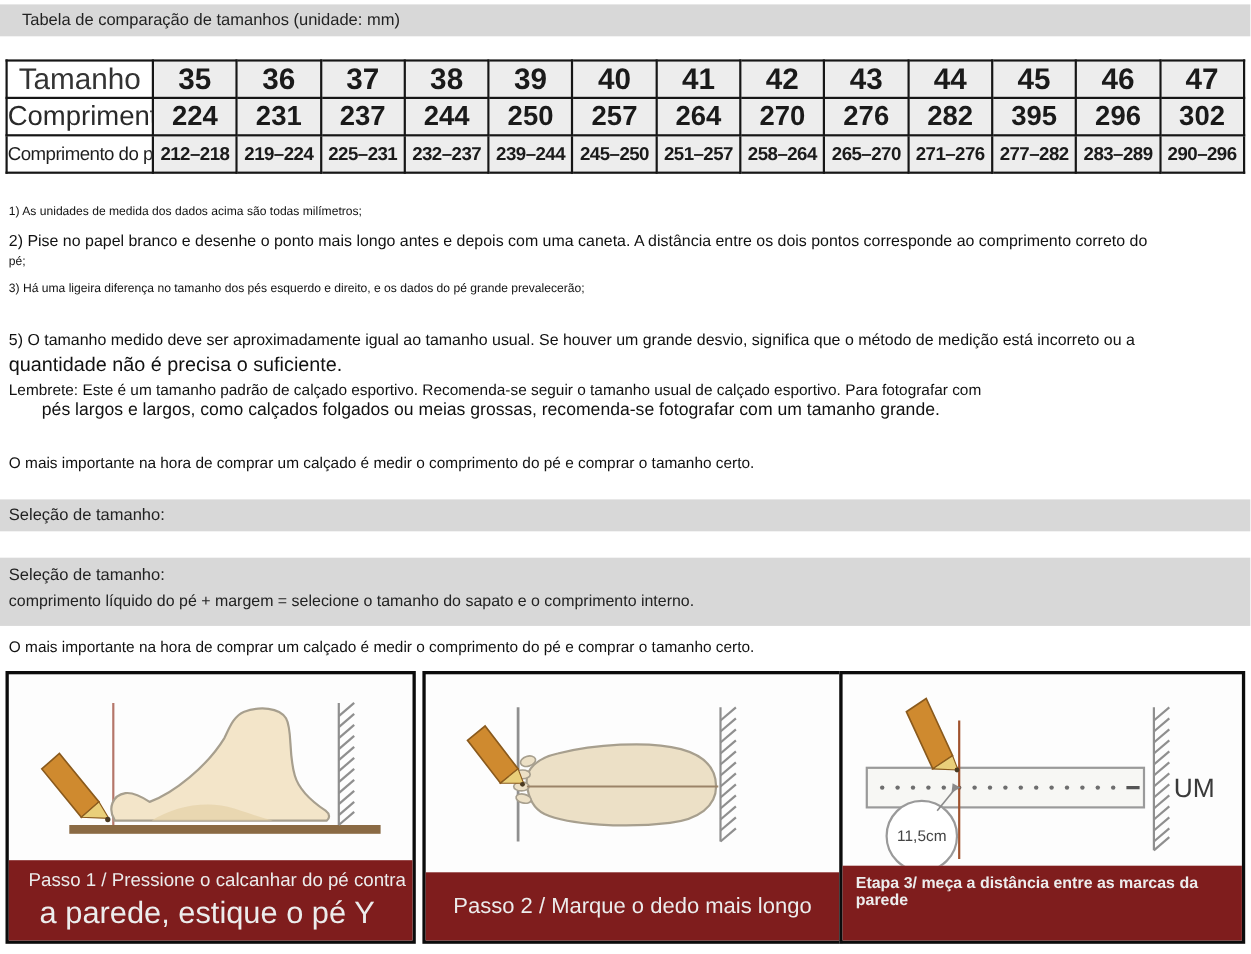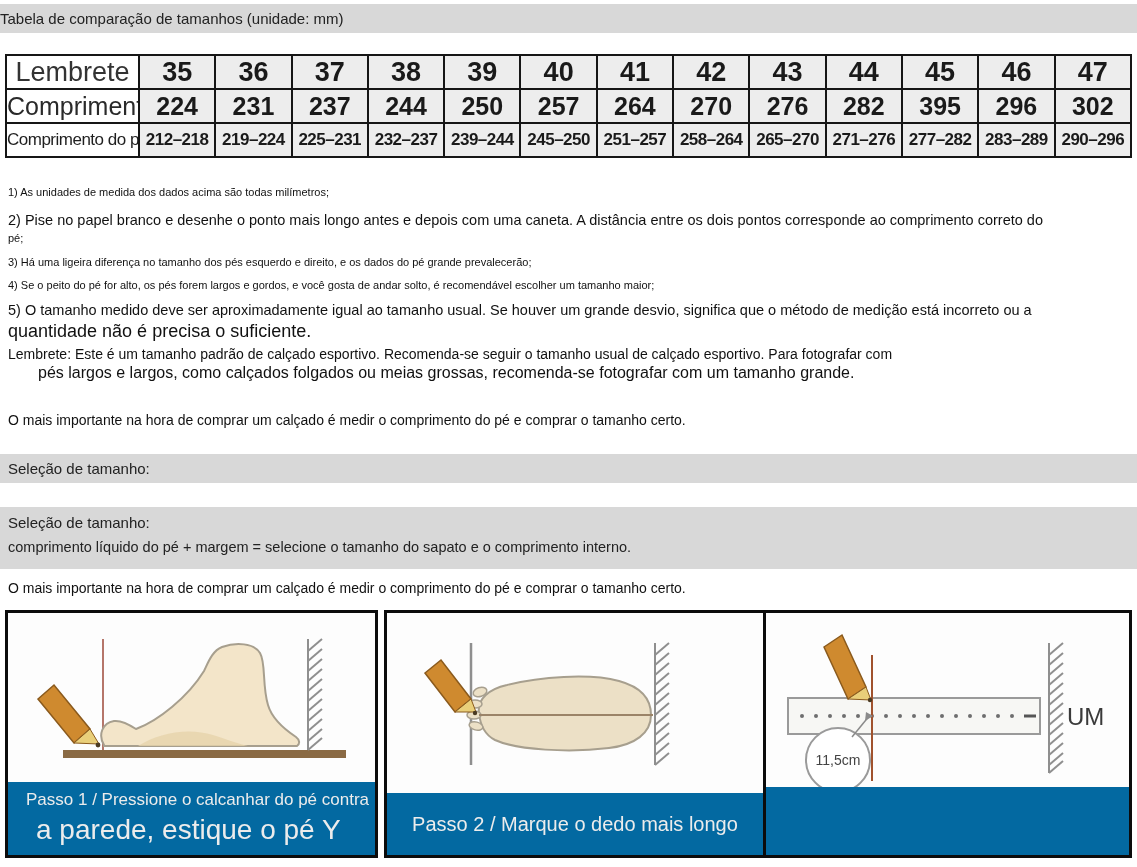--- a/index.html
+++ b/index.html
@@ -1,21 +1,21 @@
 <!DOCTYPE html>
 <html><head>
 <meta charset="utf-8">
 <style>
   * { margin:0; padding:0; box-sizing:border-box; }
   html,body { background:#fff; }
   body { font-family:"Liberation Sans", sans-serif; color:#1a1a1a; }
   .page { position:relative; width:1137px; height:867px; background:#fff; overflow:hidden; }
 
   .gray-bar { position:absolute; left:0; width:1137px; background:#d8d8d8; }
-  .title-bar { top:4px; height:29px; line-height:29px; padding-left:0; font-size:15px; color:#222; }
+  .title-bar { top:4px; height:29px; line-height:29px; padding-left:20px; font-size:15px; color:#222; }
 
   table.size-table { position:absolute; top:54px; left:5px; width:1127px; border-collapse:collapse; table-layout:fixed; }
   table.size-table td { border:2px solid #161616; text-align:center; vertical-align:middle; background:#ededed; height:34px; overflow:hidden; white-space:nowrap; }
   table.size-table td.rowlabel { background:#fff; width:133px; font-weight:400; }
   td.lbl-size { font-size:11px; color:#333; }
   td.lbl-int  { font-size:14px; color:#2a2a2a; }
   td.lbl-foot { font-size:15px; color:#1f1f1f; }
   tr.row-sizes td { font-size:27px; font-weight:700; }
   tr.row-int td   { font-size:25px; font-weight:700; }
   tr.row-foot td  { font-size:17px; font-weight:700; letter-spacing:-0.5px; }
@@ -30,41 +30,41 @@
   .bar-selecao { top:454px; height:29px; line-height:29px; padding-left:8px; font-size:15px; color:#222; }
   .block-selecao { top:507px; height:62px; padding:7px 0 0 8px; font-size:15px; color:#222; }
   .block-selecao .formula { margin-top:8px; font-size:14.5px; }
 
   .panels { position:absolute; top:610px; left:0; width:1137px; height:248px; }
   .panel { position:absolute; top:0; height:248px; border:3px solid #0c0c0c; background:#fdfdfd; }
   .panel-1 { left:5px;  width:373px; }
   .panel-2 { left:384px; width:382px; }
   .panel-3 { left:763px; width:369px; }
   .panel svg { display:block; }
-  .caption { position:absolute; left:0; right:0; bottom:0; background:#0369a1; color:#ececec; }
+  .caption { position:absolute; left:0; right:0; bottom:0; background:#7f1d1d; color:#ececec; }
   .cap-1 { height:73px; padding:8px 0 0 18px; }
   .cap-1 .l1 { font-size:17px; }
   .cap-1 .l2 { font-size:28px; margin-top:4px; padding-left:10px; }
   .cap-2 { height:62px; text-align:center; }
   .cap-2 .l1 { font-size:20px; line-height:62px; }
   .cap-3 { height:68px; padding:8px 0 0 12px; }
   .cap-3 .l1 { font-size:14.5px; font-weight:700; }
   .cap-3 .l2 { font-size:18px; margin-top:4px; }
 </style>
 </head>
 <body>
 
 <div class="page">
 
   <div class="gray-bar title-bar">Tabela de comparação de tamanhos (unidade: mm)</div>
 
   <table class="size-table">
     <tbody>
         <tr class="row-sizes">
-      <td class="rowlabel lbl-size">Lembrete</td>
+      <td class="rowlabel lbl-size">Tamanho</td>
       <td>35</td>
       <td>36</td>
       <td>37</td>
       <td>38</td>
       <td>39</td>
       <td>40</td>
       <td>41</td>
       <td>42</td>
       <td>43</td>
       <td>44</td>
@@ -104,21 +104,20 @@
       <td>283–289</td>
       <td>290–296</td>
     </tr>
   </tbody>
     </table>
 
   <div class="note nt-big" style="top:186px">1) As unidades de medida dos dados acima são todas milímetros;</div>
   <div class="note nt-sm" style="top:212px">2) Pise no papel branco e desenhe o ponto mais longo antes e depois com uma caneta. A distância entre os dois pontos corresponde ao comprimento correto do</div>
   <div class="note nt-big" style="top:232px">pé;</div>
   <div class="note nt-big" style="top:256px">3) Há uma ligeira diferença no tamanho dos pés esquerdo e direito, e os dados do pé grande prevalecerão;</div>
-  <div class="note nt-big" style="top:279px">4) Se o peito do pé for alto, os pés forem largos e gordos, e você gosta de andar solto, é recomendável escolher um tamanho maior;</div>
   <div class="note nt-sm" style="top:302px">5) O tamanho medido deve ser aproximadamente igual ao tamanho usual. Se houver um grande desvio, significa que o método de medição está incorreto ou a</div>
   <div class="note nt-xl" style="top:321px">quantidade não é precisa o suficiente.</div>
   <div class="note nt-rem" style="top:346px">Lembrete: Este é um tamanho padrão de calçado esportivo. Recomenda-se seguir o tamanho usual de calçado esportivo. Para fotografar com</div>
   <div class="note nt-rem2" style="top:364px">pés largos e largos, como calçados folgados ou meias grossas, recomenda-se fotografar com um tamanho grande.</div>
 
   <div class="note nt-rem" style="top:412px">O mais importante na hora de comprar um calçado é medir o comprimento do pé e comprar o tamanho certo.</div>
 
   <div class="gray-bar bar-selecao">Seleção de tamanho:</div>
 
   <div class="gray-bar block-selecao">
@@ -241,18 +240,19 @@
           <polygon points="82,86 100,74 105,87" fill="#e9cf7a" stroke="#8a5a1d" stroke-width="1"></polygon>
           <circle cx="104" cy="87" r="2.2" fill="#4a3a22"></circle>
         </g>
         <circle cx="72" cy="147" r="32" fill="#ffffff" stroke="#9a9a9a" stroke-width="2"></circle>
         <line x1="86" y1="124" x2="104" y2="102" stroke="#8a8a8a" stroke-width="1.5"></line>
         <polygon points="100,99 107,103 99,108" fill="#8a8a8a"></polygon>
         <text x="72" y="152" font-size="14" fill="#444" text-anchor="middle" font-family="Liberation Sans, sans-serif"><tspan>11,5cm</tspan></text>
         <text x="301" y="112" font-size="24" fill="#3a3a3a" font-family="Liberation Sans, sans-serif"><tspan>UM</tspan></text>
       </svg>
       <div class="caption cap-3">
+        <div class="l1">Etapa 3/ meça a distância entre as marcas da parede</div>
       </div>
     </div>
 
   </div>
 
 </div>
 
 </body></html>

